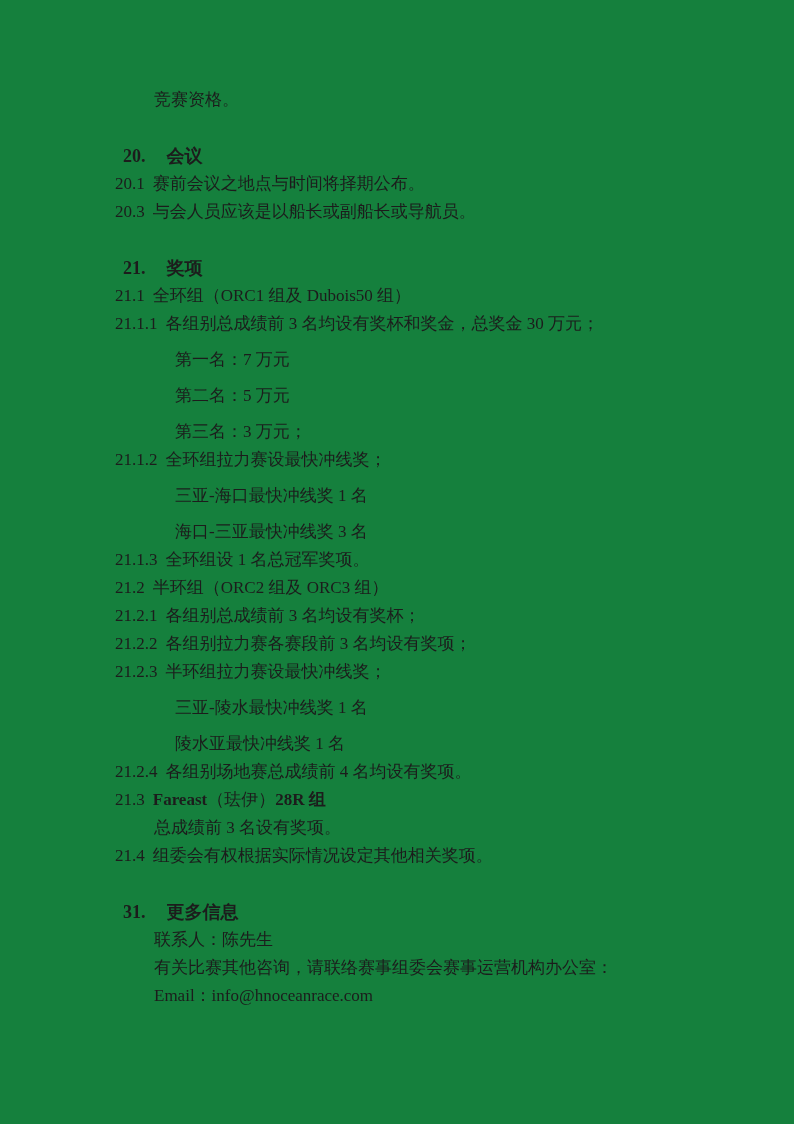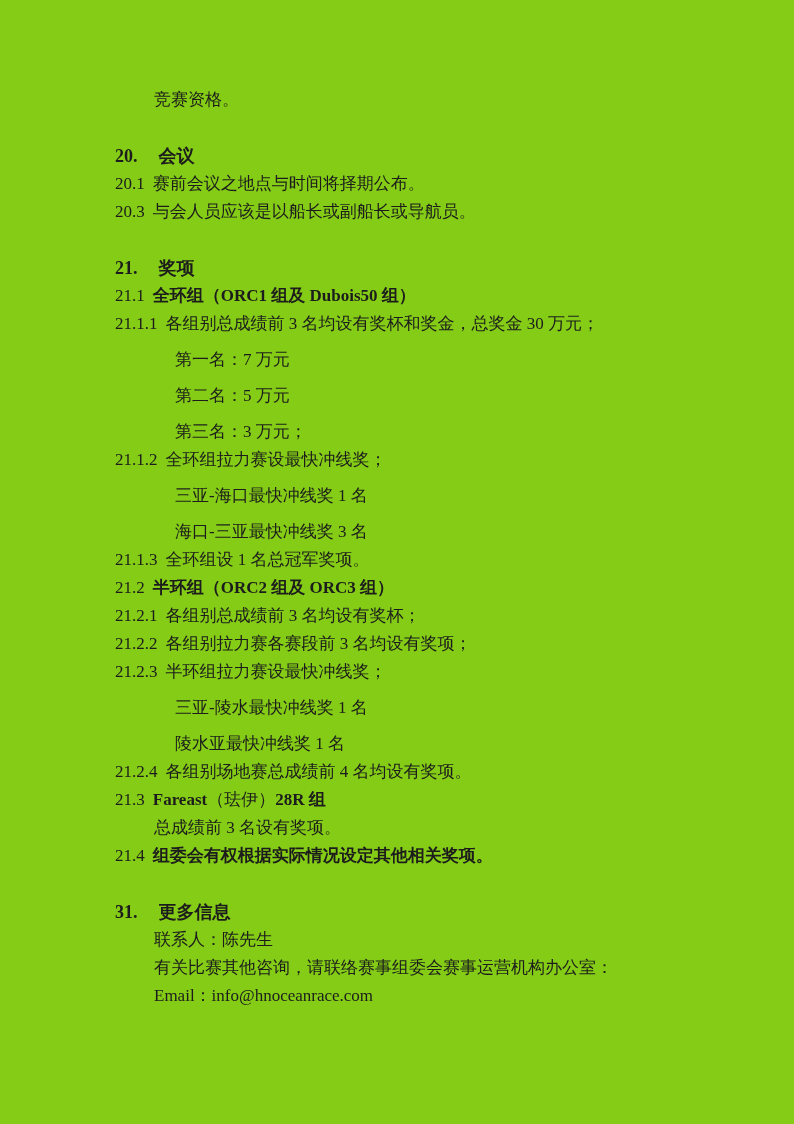--- a/index.html
+++ b/index.html
@@ -4,21 +4,21 @@
 <style>
   html, body {
     margin: 0;
     padding: 0;
     background: #ffffff;
   }
   .page {
     position: relative;
     width: 794px;
     height: 1124px;
-    background: #84cc16;
+    background: #15803d;
     color: #1c1c1c;
     font-family: "Liberation Serif", "DejaVu Serif", serif;
     overflow: hidden;
   }
   .content {
     position: absolute;
     top: 86px;
     left: 115px;
     right: 50px;
   }
@@ -31,27 +31,28 @@
   .blank {
     height: 28px;
   }
   .heading {
     font-weight: 700;
     font-size: 18px;
   }
   .heading .num {
     display: inline-block;
     margin-right: 21px;
+    margin-left: 8px;
   }
   .item .num {
     display: inline-block;
     margin-right: 8px;
   }
   .bold-text .text {
-    font-weight: 700;
+    font-weight: 400;
   }
   .seg-b {
     font-weight: 700;
   }
   .seg-r {
     font-weight: 400;
   }
   .ind-a {
     padding-left: 39px;
   }

